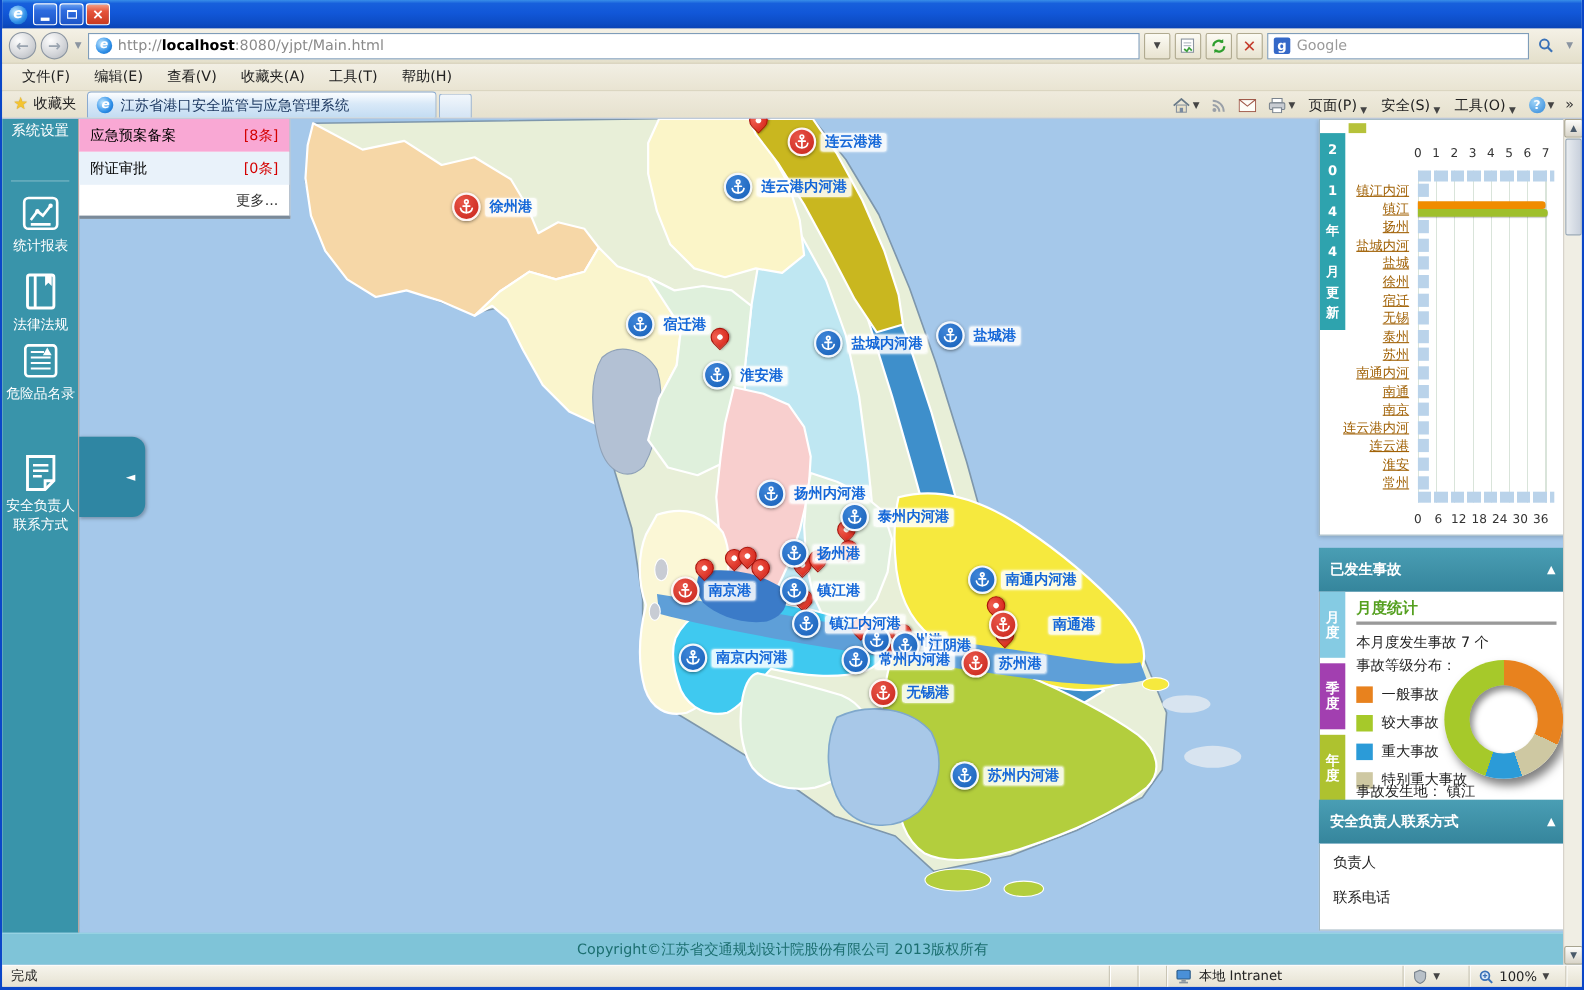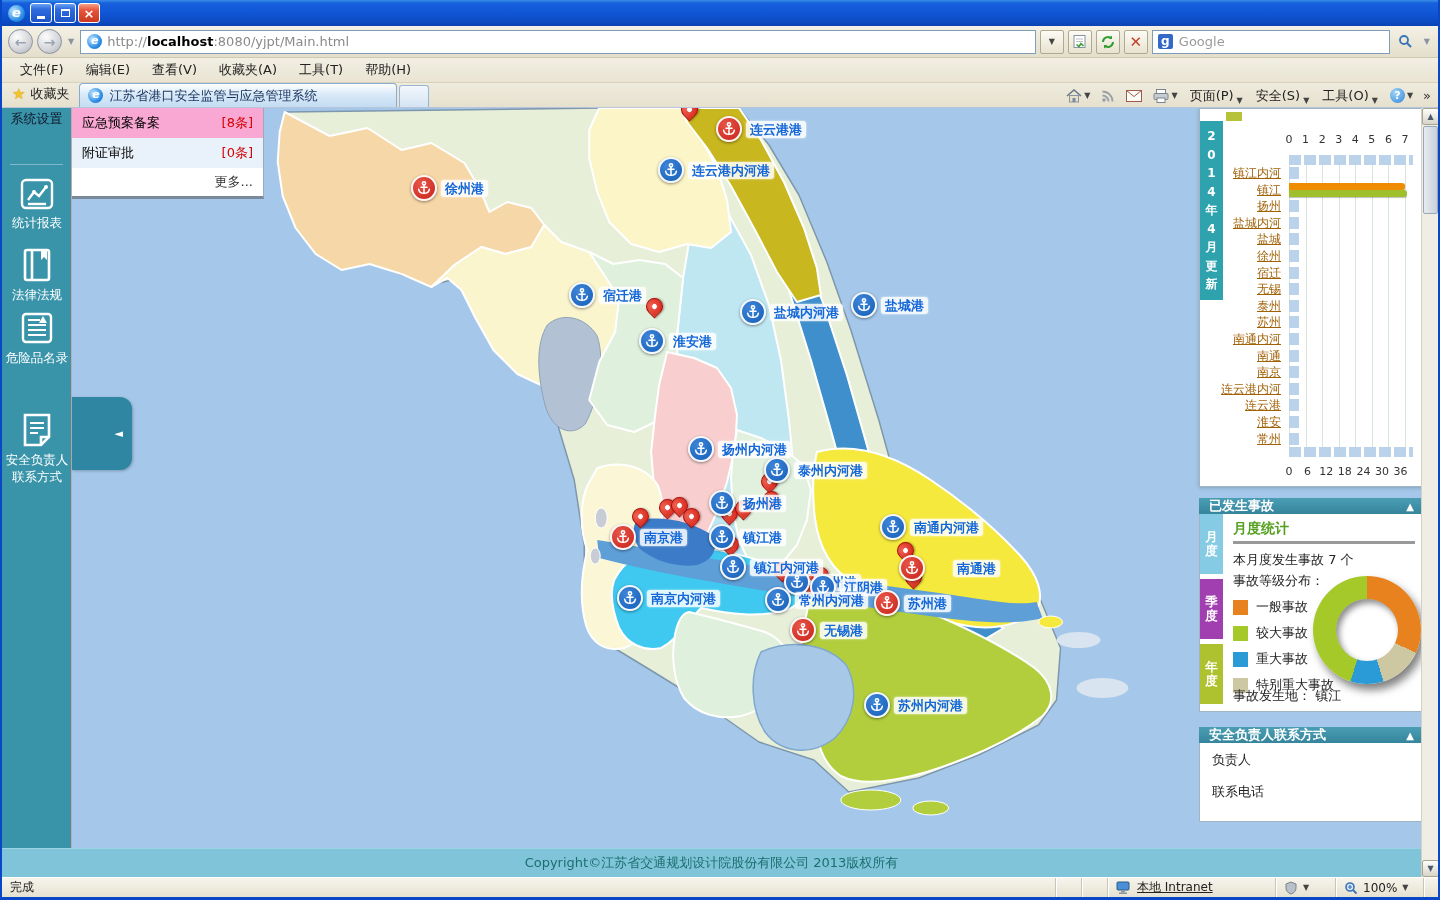--- a/index.html
+++ b/index.html
@@ -61,21 +61,21 @@
   .cmd-icon { display:flex; align-items:center; gap:2px; padding:2px 4px; }
   .cmd-text { padding:2px 5px; display:flex; align-items:flex-end; gap:3px; }
   .caret { font-size:8px; color:#444; }
   .help-circle { width:15px; height:15px; border-radius:50%; background:radial-gradient(circle at 35% 30%,#9FD4F8,#2E86D8); color:#fff;
     font-size:11px; font-weight:bold; text-align:center; line-height:15px; }
   .overflow-chev { font-size:13px; color:#333; padding:0 3px; }
 
   
   .content { position:relative; flex:1; background:#A5C8EA; overflow:hidden; }
   .sidebar { position:absolute; left:0; top:0; bottom:29px; width:70px; background:#3994AA; border-right:1px solid #C8A8A0; color:#fff; }
-  .side-top-label { font-size:13px; text-align:center; padding-top:2px; color:#0f172a; }
+  .side-top-label { font-size:13px; text-align:center; padding-top:2px; color:#ffffff; }
   .side-divider { height:1px; background:rgba(255,255,255,.35); margin:0 8px; }
   .side-item { position:absolute; left:0; width:70px; text-align:center; cursor:pointer; }
   .side-item svg { display:block; margin:0 auto 4px auto; }
   .side-label { font-size:12.5px; line-height:17px; color:#fff; }
   .collapse-tab { position:absolute; left:70px; top:289px; width:60px; height:73px; background:#2F86A3;
     border-radius:0 12px 12px 0; box-shadow:1px 1px 3px rgba(0,0,0,.25); display:flex; align-items:center; justify-content:flex-end;
     padding-right:9px; color:#fff; font-size:11px; }
 
   .mapwrap { position:absolute; left:70px; right:17px; top:0; bottom:29px; overflow:hidden;border-radius:13px; }
   .mapwrap svg.basemap { position:absolute; left:0; top:0; width:100%; height:100%; }
@@ -108,21 +108,21 @@
   .band { position:absolute; left:0; width:124px; height:10px;
     background:repeating-linear-gradient(90deg,#BAD3EA 0 12px,#FFFFFF 12px 15px); }
   .band.top { top:0; } .band.bottom { bottom:0; }
   .chart-rows { position:absolute; left:0; top:10px; width:124px; }
   .chart-row { position:relative; height:16.6px; }
   .stub { position:absolute; left:0; top:2px; width:10px; height:12px; background:#BAD3EA; }
   .bar { position:absolute; height:7px; border-radius:0 3px 3px 0; box-shadow:0 1px 1px rgba(0,0,0,.25); }
   .chart-labels { position:absolute; left:0; top:56px; width:85px; }
   .chart-label { height:16.6px; line-height:16.6px; font-size:12px; color:#a16207; text-align:right; padding-right:4px; white-space:nowrap;text-decoration:underline; }
 
-  .panel-header { height:16px; background:linear-gradient(180deg,#4A9EB4,#35859C); color:#fff; font-size:13px; font-weight:bold;
+  .panel-header { height:40px; background:linear-gradient(180deg,#4A9EB4,#35859C); color:#fff; font-size:13px; font-weight:bold;
     display:flex; align-items:center; padding:0 10px; cursor:pointer; }
   .panel-header .tri { margin-left:auto; font-size:10px; }
   .inc-panel { top:390px; height:221px; border:none; background:transparent; box-shadow:none; }
   .inc-body { position:relative; margin-left:0; background:#fff; border:1px solid #9FB6C2; border-top:none; height:198px; }
   .inc-tabs { position:absolute; left:0; top:0; width:23px; }
   .inc-tab { width:23px; height:60px; margin-bottom:5px; color:#fff; font-size:12.5px; font-weight:bold;
     display:flex; flex-direction:column; align-items:center; justify-content:center; line-height:14px; cursor:pointer; }
   .inc-content { margin-left:25px; padding:6px 8px 0 8px; font-size:13px; color:#222; position:relative; height:100%; }
   .inc-title { color:#55A020; font-weight:bold; font-size:14px; }
   .inc-divider { height:3px; background:#999; margin:3px 0 7px 0; }
@@ -880,21 +880,21 @@
       <div class="vs-btn up">▲</div>
       <div class="vs-thumb"></div>
       <div class="vs-btn down">▼</div>
     </div>
   </div>
 
   <div class="statusbar">
     <div class="sb-cell sb-status">完成</div>
     <div class="sb-cell" style="width:26px;"></div>
     <div class="sb-cell" style="width:26px;"></div>
-    <div class="sb-cell" style="width:168px;text-decoration:underline;">
+    <div class="sb-cell" style="width:215px;">
       <svg width="16" height="14" viewBox="0 0 16 14">
         <rect x="1" y="1" width="12" height="8" rx="1" fill="#4A90D8" stroke="#2A5A88"></rect>
         <rect x="5" y="9.5" width="4" height="2" fill="#8A949E"></rect>
         <rect x="3" y="11.5" width="8" height="1.5" fill="#8A949E"></rect>
       </svg>
       <span>本地 Intranet</span>
     </div>
     <div class="sb-cell" style="width:60px;">
       <svg width="14" height="14" viewBox="0 0 14 14">
         <path d="M7 1 L12 3 V7 C12 10 10 12 7 13 C4 12 2 10 2 7 V3 Z" fill="#B8C0C8" stroke="#7A848E"></path>

